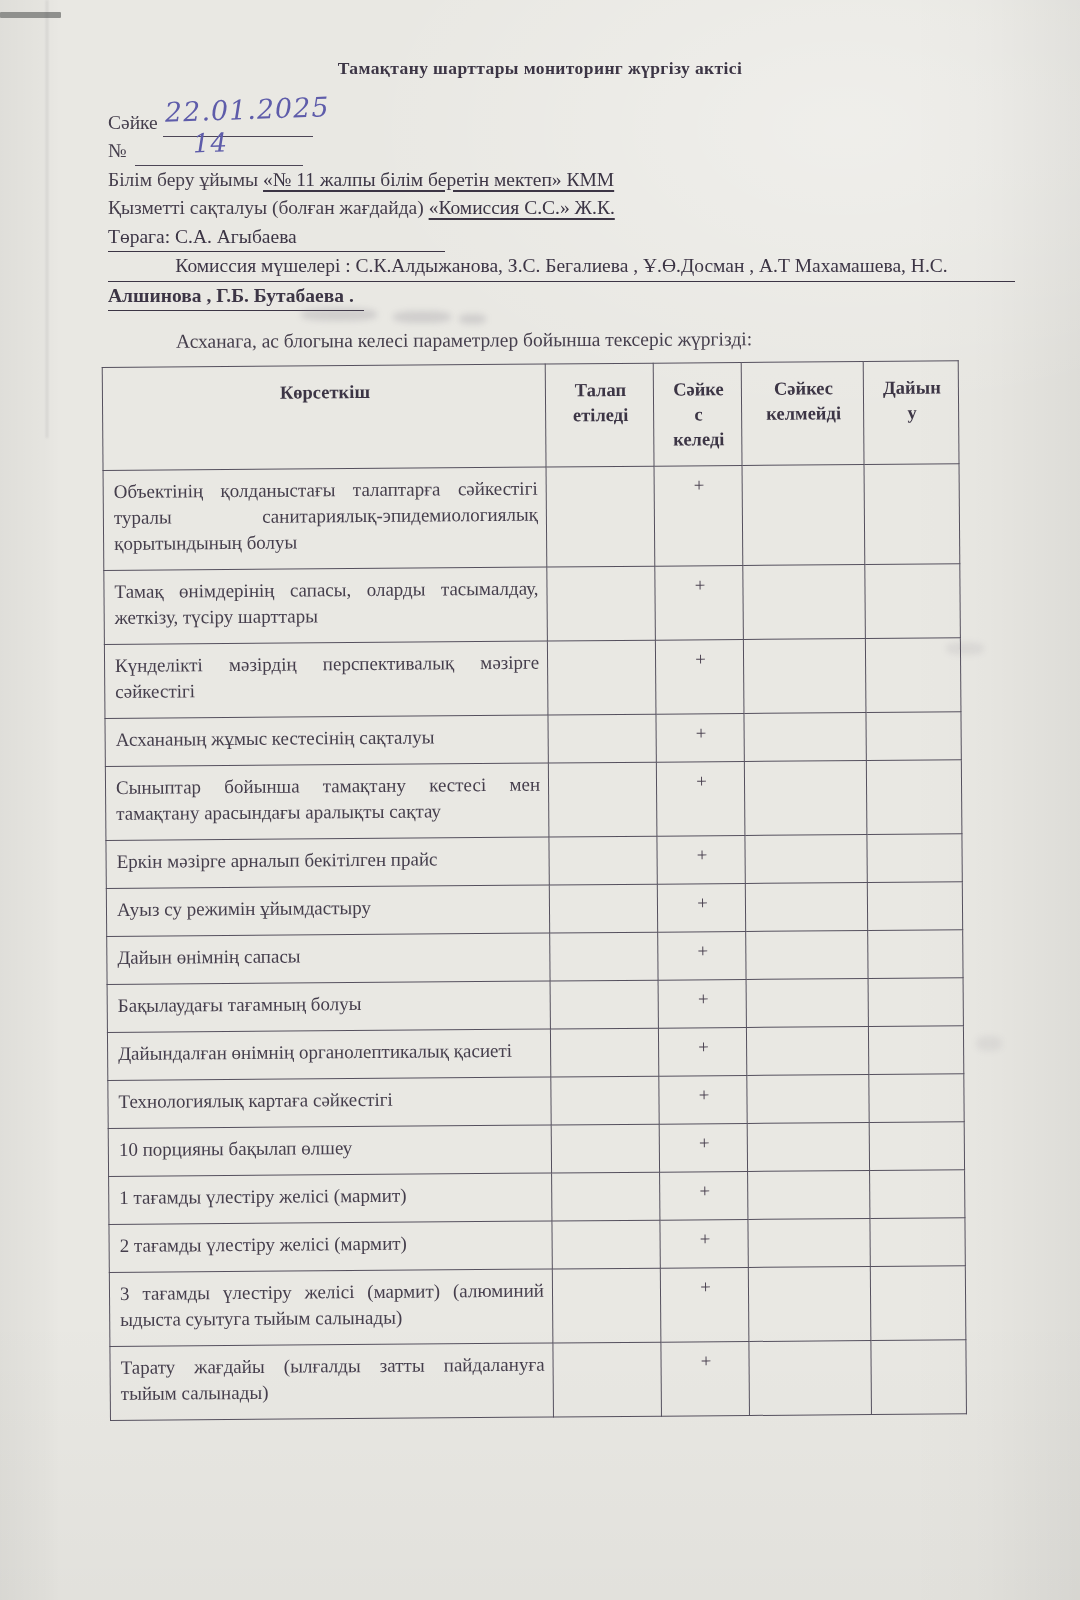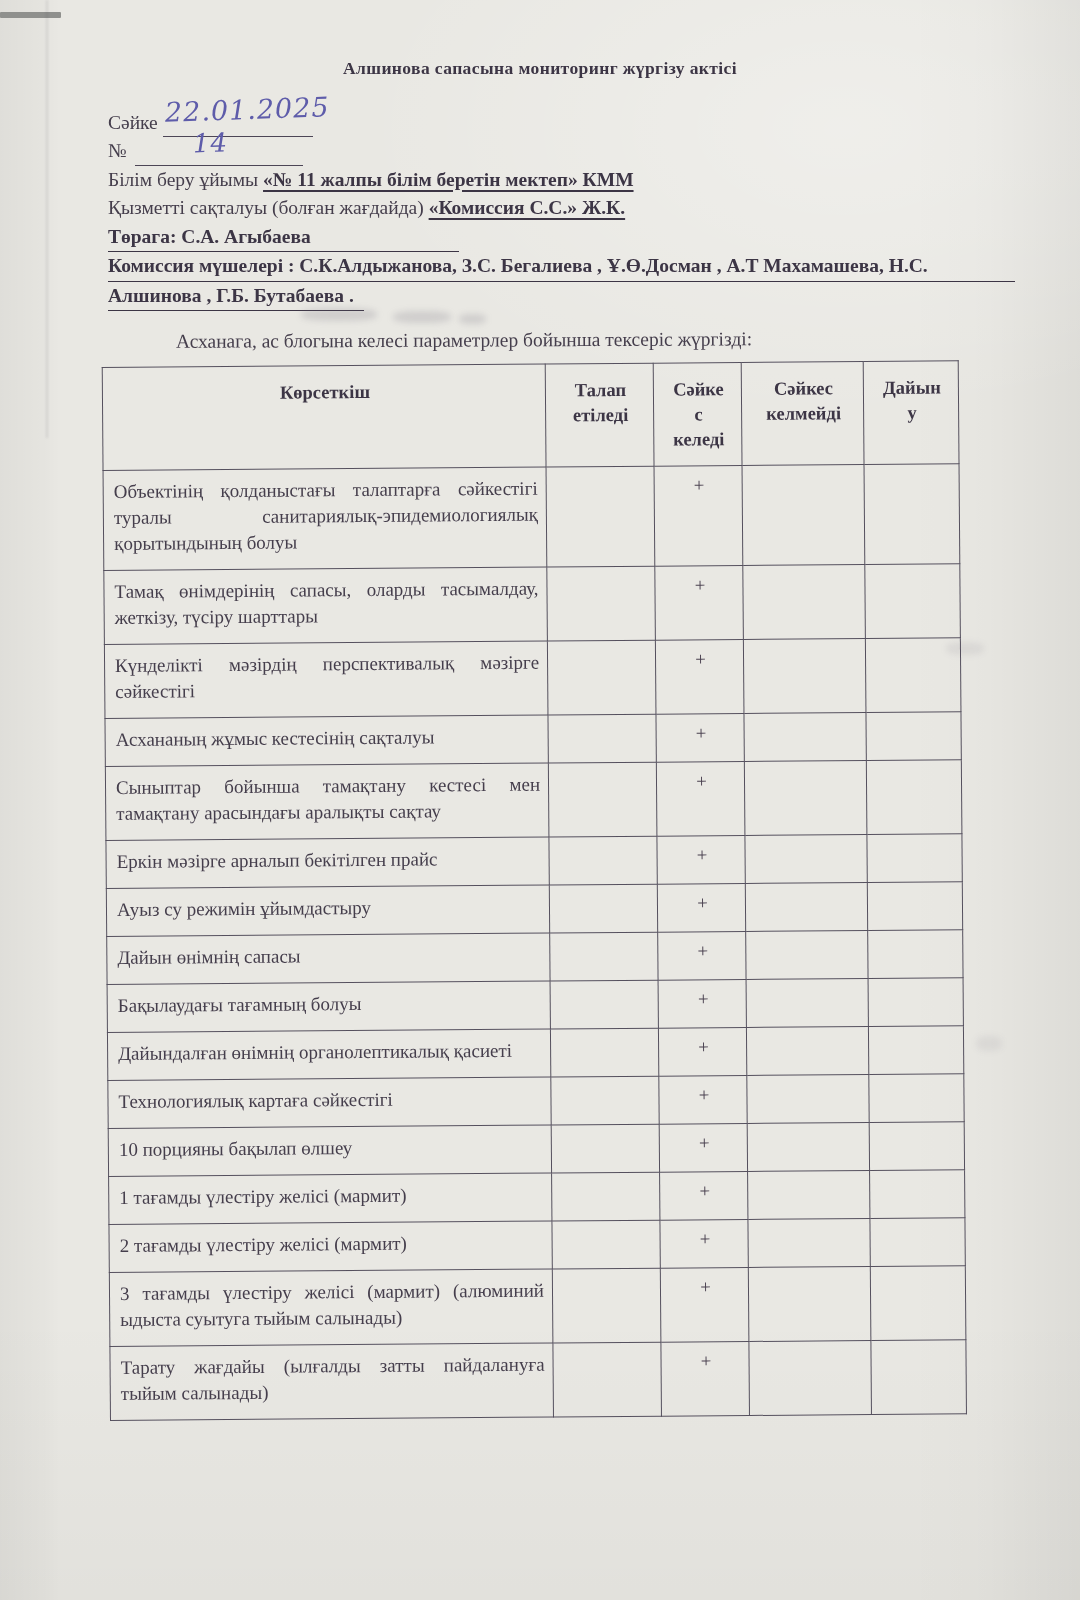--- a/index.html
+++ b/index.html
@@ -45,27 +45,27 @@
     font-style:italic;
     color:#5e5caa;
     letter-spacing:1px;
   }
   .u-slot{display:inline-block;border-bottom:1.6px solid #4d4656;text-align:center;vertical-align:bottom;}
   .date-slot{width:150px;height:33px;position:relative;}
   .date-slot .hand{position:absolute;left:2px;top:-7px;font-size:27px;transform:rotate(-2deg);white-space:nowrap;}
   .num-slot{width:168px;height:27px;position:relative;margin-left:4px;}
   .num-slot .hand{position:absolute;left:58px;top:-9px;font-size:26px;transform:rotate(-2deg);}
   .bold-ul{
-    font-weight:bold;color:#3c3545;
+    font-weight:normal;color:#3c3545;
     text-decoration:underline;
     text-decoration-thickness:1.6px;
     text-underline-offset:4px;
   }
-  .chair-span{display:inline-block;border-bottom:1.8px solid #3c3545;font-weight:bold;color:#3c3545;padding-right:148px;}
-  .members1{display:inline-block;border-bottom:1.8px solid #3c3545;font-weight:bold;color:#3c3545;width:100%;}
+  .chair-span{display:inline-block;border-bottom:1.8px solid #3c3545;font-weight:normal;color:#3c3545;padding-right:148px;}
+  .members1{display:inline-block;border-bottom:1.8px solid #3c3545;font-weight:normal;color:#3c3545;width:100%;text-align:center;}
   .members2{display:inline-block;border-bottom:1.8px solid #3c3545;font-weight:bold;color:#3c3545;padding-right:10px;text-align:right;}
   .intro{
     margin:18px 60px 0 176px;
     font-size:19.5px;
     transform:rotate(-0.25deg);
   }
   .tablewrap{
     margin:16px 0 0 110px;
     width:856px;
     transform:rotate(-0.45deg);
@@ -110,21 +110,21 @@
 <div class="page">
 
   <div class="bar-artifact"></div>
   <div class="fold-crease"></div>
   <div class="ghost g1"></div>
   <div class="ghost g2"></div>
   <div class="ghost g3"></div>
   <div class="ghost g4"></div>
   <div class="ghost g5"></div>
 
-  <div class="title">Алшинова сапасына мониторинг жүргізу актісі</div>
+  <div class="title">Тамақтану шарттары мониторинг жүргізу актісі</div>
 
   <div class="meta">
     <div class="meta-line">
       <span>Сәйке</span>
       <span class="u-slot date-slot"><span class="hand">22.01.2025</span></span>
     </div>
     <div class="meta-line">
       <span>№</span>
       <span class="u-slot num-slot"><span class="hand">14</span></span>
     </div>

